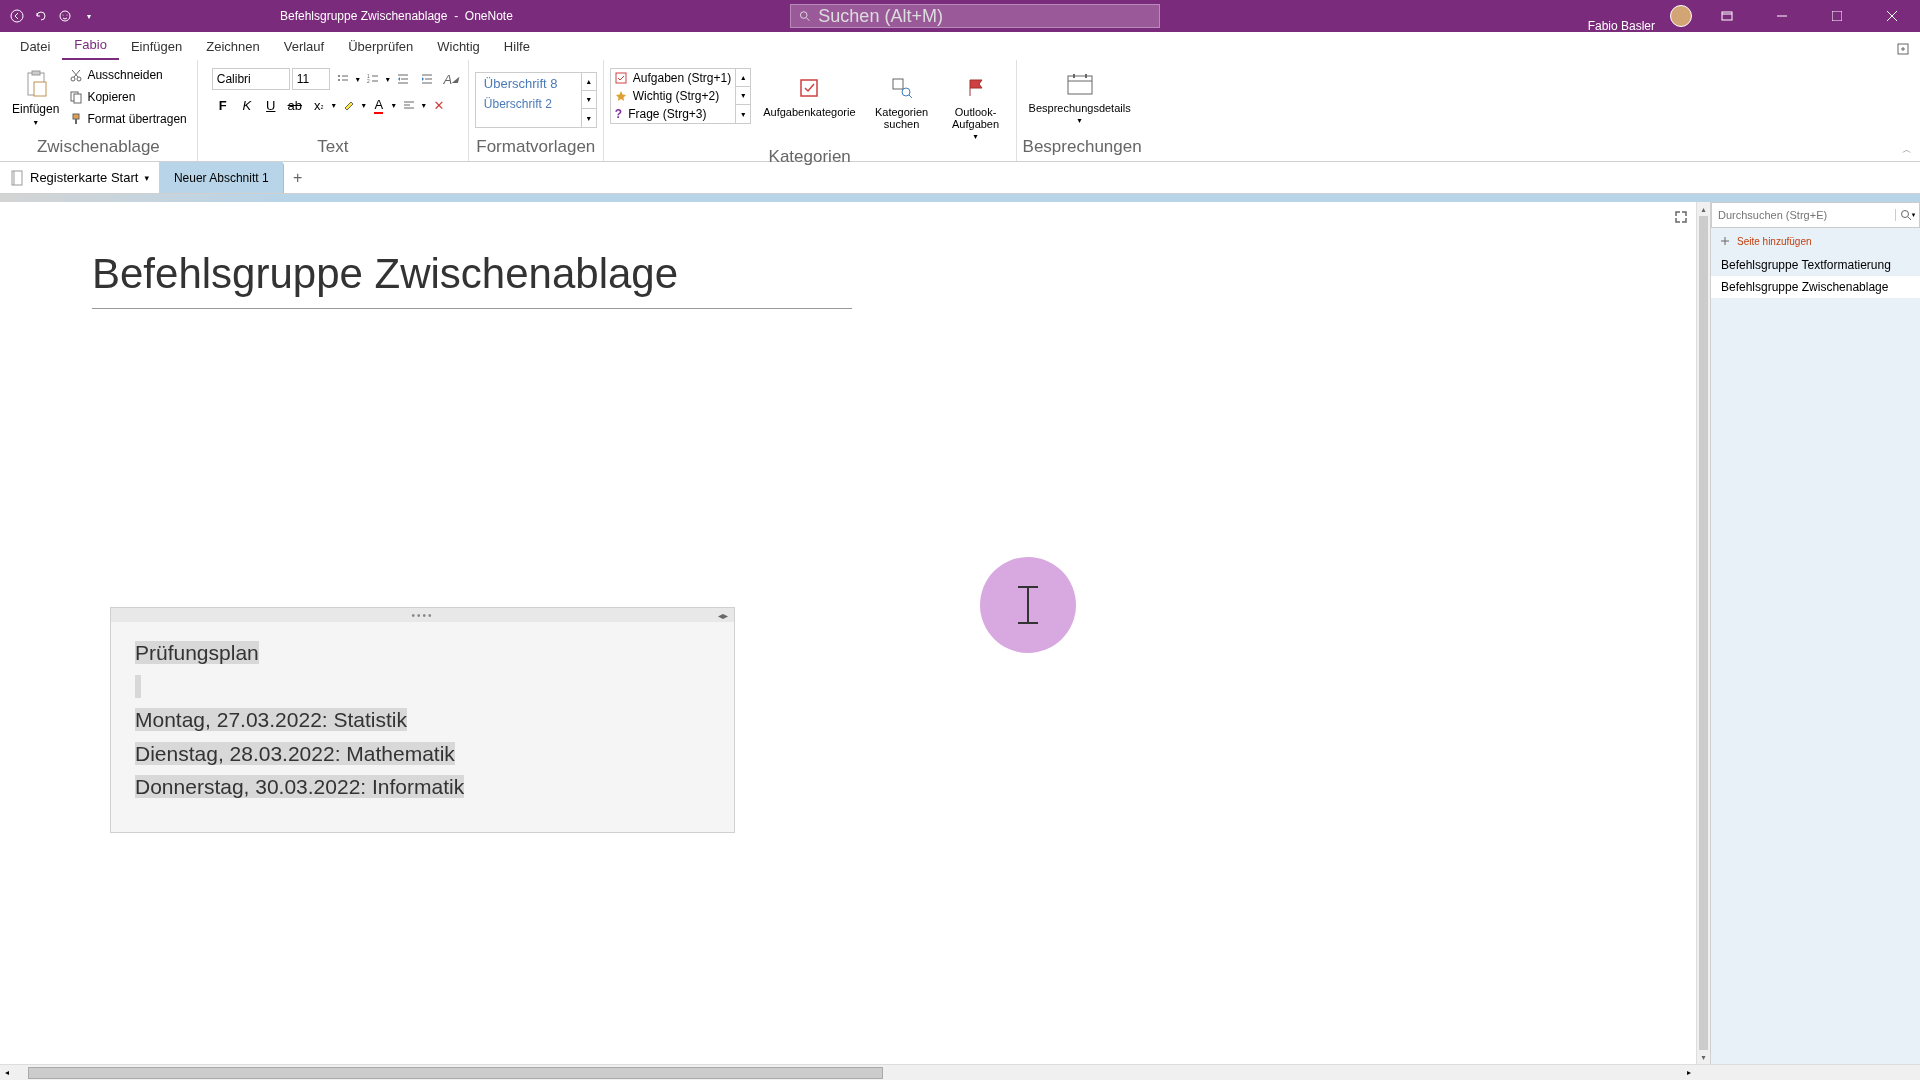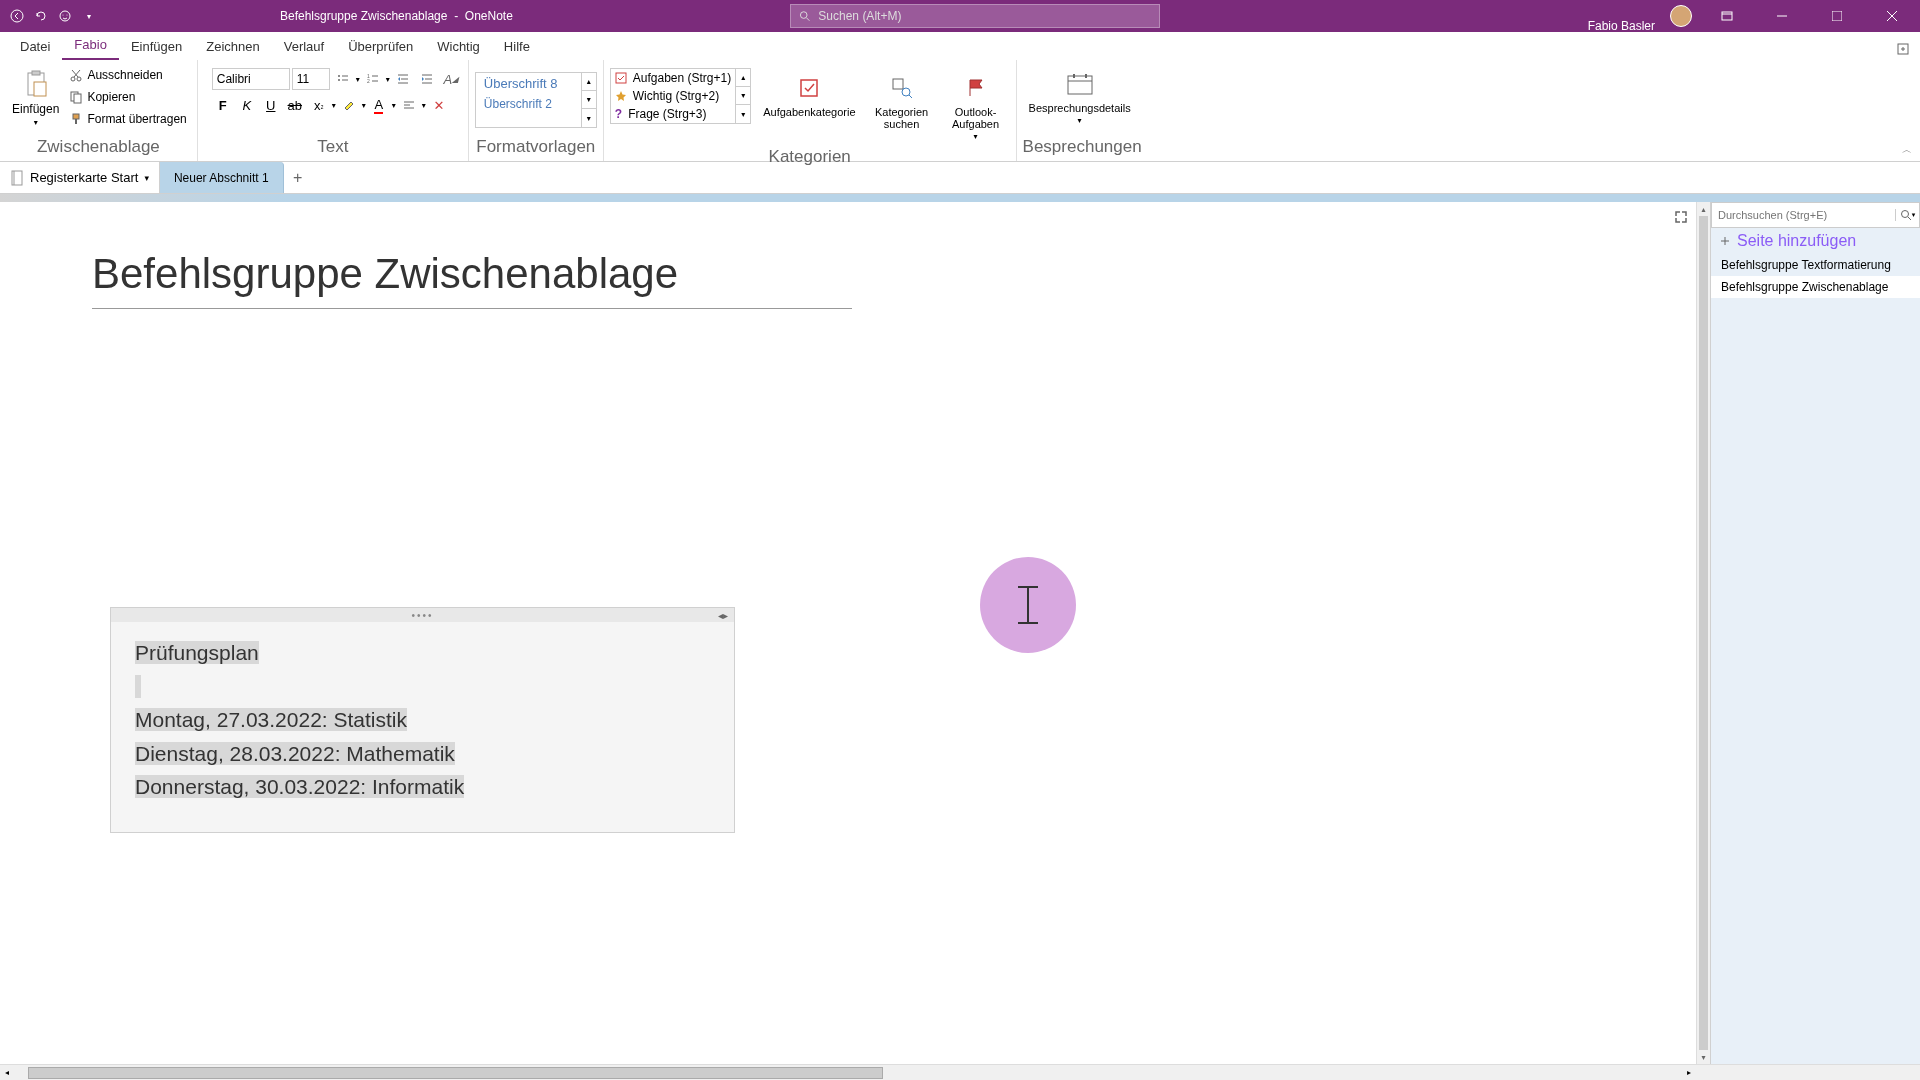--- a/index.html
+++ b/index.html
@@ -4,21 +4,21 @@
 <style>
 * { margin: 0; padding: 0; box-sizing: border-box; font-family: 'Segoe UI', Tahoma, sans-serif; }
 body { background: #fff; overflow: hidden; width: 1920px; height: 1080px; }
 
 
 .titlebar { height: 32px; background: #7b2b7b; display: flex; align-items: center; color: #fff; font-size: 12px; }
 .titlebar-left { display: flex; align-items: center; gap: 10px; padding-left: 10px; }
 .titlebar-icon { width: 14px; height: 14px; display: flex; align-items: center; justify-content: center; cursor: pointer; }
 .titlebar-title { position: absolute; left: 280px; font-size: 12px; }
 .search-box { position: absolute; left: 790px; width: 370px; height: 24px; background: #9a5a9a; border: 1px solid rgba(255,255,255,0.3); display: flex; align-items: center; padding: 0 8px; gap: 8px; }
-.search-box input { background: transparent; border: none; color: #ddd; font-size: 12px; width: 100%; outline: none; }
+.search-box input { background: transparent; border: none; color: #ddd; font-size: 18px; width: 100%; outline: none; }
 .search-box input::placeholder { color: #ddd; }
 .titlebar-right { margin-left: auto; display: flex; align-items: center; gap: 15px; padding-right: 8px; }
 .user-name { font-size: 12px; margin-top: 20px; }
 .avatar { width: 22px; height: 22px; border-radius: 50%; background: #d4a574; border: 1px solid #fff; }
 .win-btn { width: 40px; height: 32px; display: flex; align-items: center; justify-content: center; cursor: pointer; }
 
 
 .menu-tabs { height: 28px; background: #fff; display: flex; align-items: flex-end; padding-left: 8px; gap: 0; border-bottom: none; }
 .menu-tab { padding: 6px 12px; font-size: 13px; color: #333; cursor: pointer; }
 .menu-tab.active { color: #7b2b7b; border-bottom: 2px solid #7b2b7b; font-weight: 400; }
@@ -74,21 +74,21 @@
 .cursor-indicator { position: absolute; top: 355px; left: 980px; width: 96px; height: 96px; border-radius: 50%; background: #d8a8e0; display: flex; align-items: center; justify-content: center; }
 .cursor-indicator svg { width: 40px; height: 48px; }
 
 .expand-icon { position: absolute; top: 8px; right: 8px; cursor: pointer; color: #666; }
 
 
 .right-panel { width: 210px; background: #e8f0f8; border-left: 1px solid #d0d0d0; display: flex; flex-direction: column; }
 .search-pages { height: 26px; border: 1px solid #ccc; margin: 0; display: flex; align-items: center; background: #fff; }
 .search-pages input { border: none; flex: 1; padding: 0 6px; font-size: 11px; outline: none; }
 .search-pages-btn { width: 24px; display: flex; align-items: center; justify-content: center; cursor: pointer; border-left: 1px solid #ccc; }
-.add-page { height: 26px; display: flex; align-items: center; gap: 6px; padding: 0 8px; font-size: 16px; color: #8b5cf6; cursor: pointer; }
+.add-page { height: 26px; display: flex; align-items: center; gap: 6px; padding: 0 8px; font-size: 10px; color: #c2410c; cursor: pointer; }
 .page-item { padding: 4px 10px; font-size: 12px; cursor: pointer; }
 .page-item.active { background: #fff; }
 
 .scrollbar-v { width: 14px; background: #f0f0f0; border-left: 1px solid #ddd; position: relative; }
 .scrollbar-arrow { height: 14px; display: flex; align-items: center; justify-content: center; font-size: 8px; color: #666; cursor: pointer; }
 
 
 .bottom-scroll { height: 16px; background: #f0f0f0; border-top: 1px solid #ddd; display: flex; }
 .scroll-track { flex: 1; position: relative; }
 .scroll-thumb { position: absolute; left: 14px; width: 855px; height: 12px; top: 2px; background: #ccc; border: 1px solid #aaa; }

